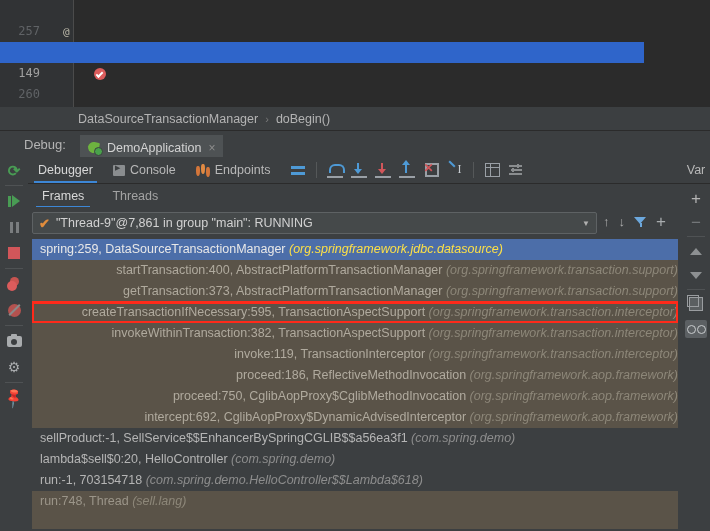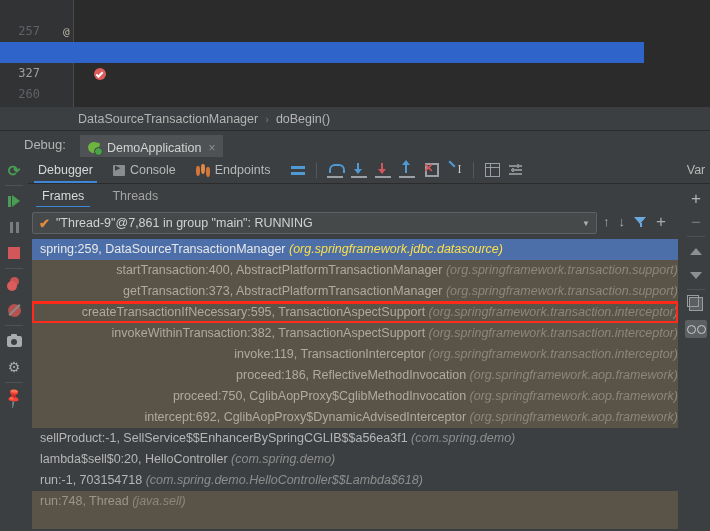--- a/index.html
+++ b/index.html
@@ -223,21 +223,21 @@
         <span class="ovr-i">I</span><span class="ovr-arrow">↑</span>
       </span>
       <span class="gicon at" style="left:63px;top:0">@</span>
       <span class="gicon" style="left:78px;top:0">
         <span class="fold">−</span>
       </span>
       
     </div>
 
     <div class="code-line hl-line" style="top:42px">
-      <span class="ln" style="color:#a0a0a0">327</span>
+      <span class="ln" style="color:#a0a0a0">149</span>
       <span class="gicon" style="left:46px;top:0">
         <span class="bp"></span>
       </span>
       <span class="codetext" style="left:133px">DataSourceTransactionObject txObject = (DataSourceTransactionObject) transaction;</span>
     </div>
 
     <div class="code-line" style="top:63px">
       <span class="ln">260</span>
       <span class="codetext" style="left:133px"></span>
     </div>
@@ -416,21 +416,21 @@
         <div class="frow lib"><span>getTransaction:373, AbstractPlatformTransactionManager </span><span class="pkg">(org.springframework.transaction.support)</span></div>
         <div class="frow lib highlighted-box"><span>createTransactionIfNecessary:595, TransactionAspectSupport </span><span class="pkg">(org.springframework.transaction.interceptor)</span></div>
         <div class="frow lib"><span>invokeWithinTransaction:382, TransactionAspectSupport </span><span class="pkg">(org.springframework.transaction.interceptor)</span></div>
         <div class="frow lib"><span>invoke:119, TransactionInterceptor </span><span class="pkg">(org.springframework.transaction.interceptor)</span></div>
         <div class="frow lib"><span>proceed:186, ReflectiveMethodInvocation </span><span class="pkg">(org.springframework.aop.framework)</span></div>
         <div class="frow lib"><span>proceed:750, CglibAopProxy$CglibMethodInvocation </span><span class="pkg">(org.springframework.aop.framework)</span></div>
         <div class="frow lib"><span>intercept:692, CglibAopProxy$DynamicAdvisedInterceptor </span><span class="pkg">(org.springframework.aop.framework)</span></div>
         <div class="frow usercode"><span>sellProduct:-1, SellService$$EnhancerBySpringCGLIB$$a56ea3f1 </span><span class="pkg">(com.spring.demo)</span></div>
         <div class="frow usercode"><span>lambda$sell$0:20, HelloController </span><span class="pkg">(com.spring.demo)</span></div>
         <div class="frow usercode"><span>run:-1, 703154718 </span><span class="pkg">(com.spring.demo.HelloController$$Lambda$618)</span></div>
-        <div class="frow dim"><span>run:748, Thread </span><span class="pkg">(java.sell)</span></div>
+        <div class="frow dim"><span>run:748, Thread </span><span class="pkg">(sell.lang)</span></div>
       </div>
   </div>
 
   <div class="rbar"></div>
   <div class="var-head">Var</div>
   <div style="position:absolute;left:682px;top:186px;width:28px;">
     <div class="rbtn">
         <span class="r-plus">+</span>
       </div>
     <div class="rbtn">

